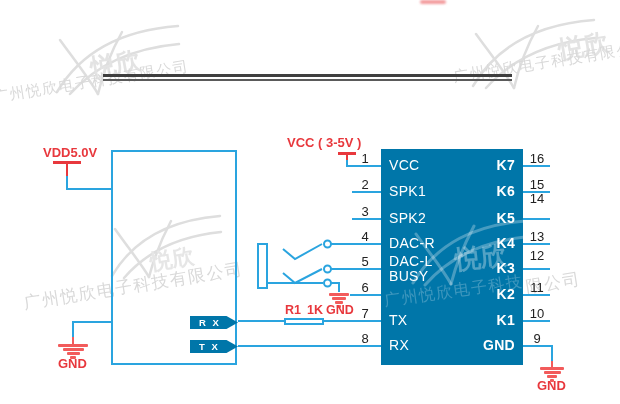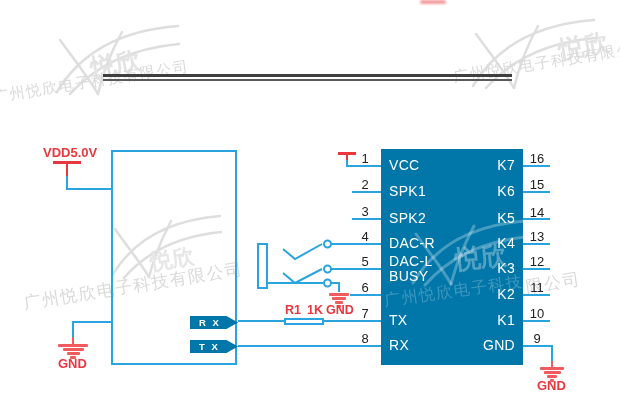--- a/index.html
+++ b/index.html
@@ -9,21 +9,21 @@
   }
   .abs{position:absolute;}
   .lbl{position:absolute;white-space:nowrap;}
   .wire{position:absolute;height:2px;background:var(--wire);}
   .vwire{position:absolute;width:2px;}
   .num{position:absolute;width:26px;text-align:center;font-size:13px;color:#222;}
   .red{color:var(--red);font-weight:700;}
   .earth{position:absolute;display:flex;flex-direction:column;align-items:center;gap:1.5px;}
   .earth i{display:block;height:2.5px;background:var(--earth_red);border-radius:1px;}
   .pin-label-l{position:absolute;left:8px;color:#fff;font-size:14px;letter-spacing:.3px;white-space:nowrap;}
-  .pin-label-r{position:absolute;right:8px;color:#fff;font-size:14px;letter-spacing:.3px;white-space:nowrap;}
+  .pin-label-r{position:absolute;right:8px;color:#fff;font-size:14px;letter-spacing:.3px;white-space:nowrap;font-weight:bold;}
   .arrow{
     position:absolute;left:190px;width:48px;height:13px;background:var(--chip);
     clip-path:polygon(0 0,76% 0,100% 50%,76% 100%,0 100%);
     color:#fff;font-size:9.5px;font-weight:700;letter-spacing:2px;
     line-height:13px;padding-left:9px;box-sizing:border-box;
   }
   .wm-text{position:absolute;white-space:nowrap;color:#d9d9d9;letter-spacing:1.5px;transform-origin:left top;}
   .wm-brand{position:absolute;white-space:nowrap;color:#e3e3e3;font-weight:700;transform-origin:left top;}
   svg.swoosh{position:absolute;overflow:visible;}
   svg.swoosh path{fill:none;stroke:#dedede;stroke-width:2.5;stroke-linecap:round;}
@@ -108,20 +108,21 @@
       <i style="width:14px"></i>
       <i style="width:8px"></i>
       <i style="width:3px"></i>
   </div>
   <div class="lbl red" style="left:326px;top:303px;font-size:12.5px">GND</div>
 
   <div class="lbl red" style="left:285px;top:303px;font-size:12.5px">R1</div>
   <div class="lbl red" style="left:307px;top:303px;font-size:12.5px">1K</div>
   <div class="abs" style="left:284px;top:318px;width:40px;height:7px;border:2px solid var(--wire);box-sizing:border-box;background:#fff"></div>
 
+  <div class="lbl red" style="left:287px;top:135px;font-size:13px">VCC ( 3-5V )</div>
   <div class="abs" style="left:338px;top:152px;width:18px;height:2.5px;background:var(--red)"></div>
   <div class="vwire" style="left:346px;top:154px;height:7px;background:var(--red)"></div>
   <div class="vwire" style="left:346px;top:160px;height:7px;background:var(--wire)"></div>
 
   <div class="wire" style="left:346px;top:165px;width:35px"></div>
   <div class="wire" style="left:352px;top:191px;width:29px"></div>
   <div class="wire" style="left:352px;top:218px;width:29px"></div>
   <div class="wire" style="left:331px;top:243px;width:50px"></div>
   <div class="wire" style="left:331px;top:268px;width:50px"></div>
   <div class="wire" style="left:350px;top:294px;width:31px"></div>
@@ -171,23 +172,23 @@
   <div class="wire" style="left:523px;top:191px;width:27px"></div>
   <div class="wire" style="left:523px;top:218px;width:27px"></div>
   <div class="wire" style="left:523px;top:243px;width:27px"></div>
   <div class="wire" style="left:523px;top:268px;width:27px"></div>
   <div class="wire" style="left:523px;top:294px;width:27px"></div>
   <div class="wire" style="left:523px;top:320px;width:27px"></div>
   <div class="wire" style="left:523px;top:345px;width:30px"></div>
 
   <div class="num" style="left:524px;top:151px">16</div>
   <div class="num" style="left:524px;top:177px">15</div>
-  <div class="num" style="left:524px;top:205px">14</div>
+  <div class="num" style="left:524px;top:191px">14</div>
   <div class="num" style="left:524px;top:229px">13</div>
-  <div class="num" style="left:524px;top:254px">12</div>
+  <div class="num" style="left:524px;top:248px">12</div>
   <div class="num" style="left:524px;top:280px">11</div>
   <div class="num" style="left:524px;top:306px">10</div>
   <div class="num" style="left:524px;top:331px">9</div>
 
   <div class="vwire" style="left:551px;top:345px;height:17px;background:var(--wire)"></div>
   <div class="vwire" style="left:551px;top:361px;height:6px;background:var(--earth_red)"></div>
   <div class="earth" style="left:540px;top:367px;width:24px">
     <i style="width:24px"></i>
       <i style="width:17px"></i>
       <i style="width:10px"></i>

